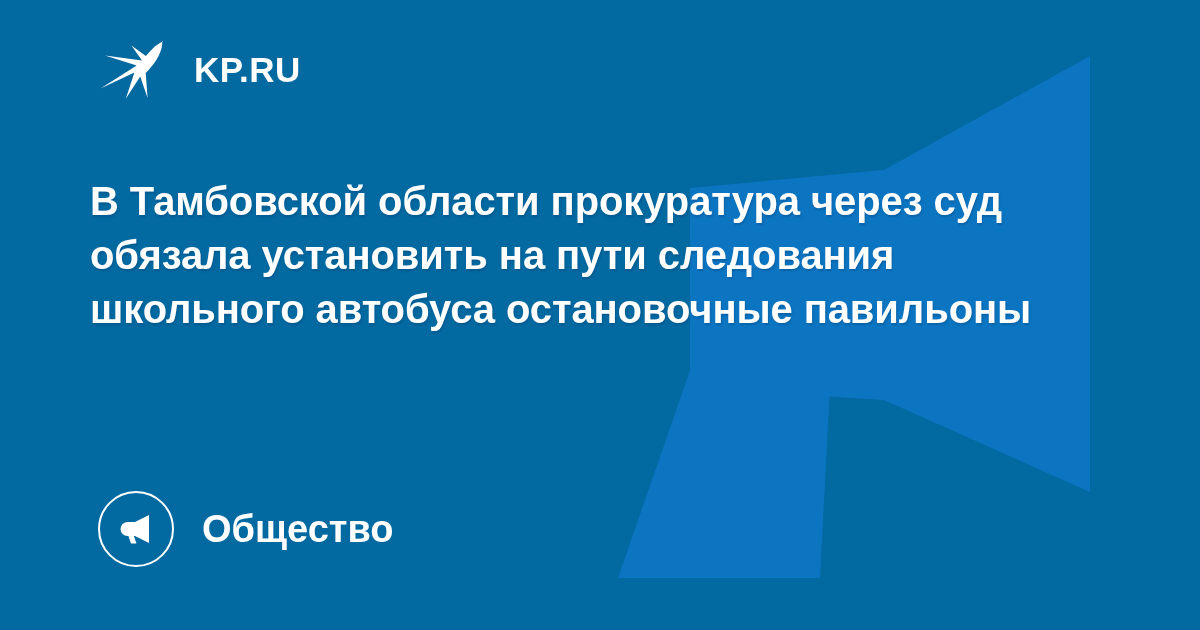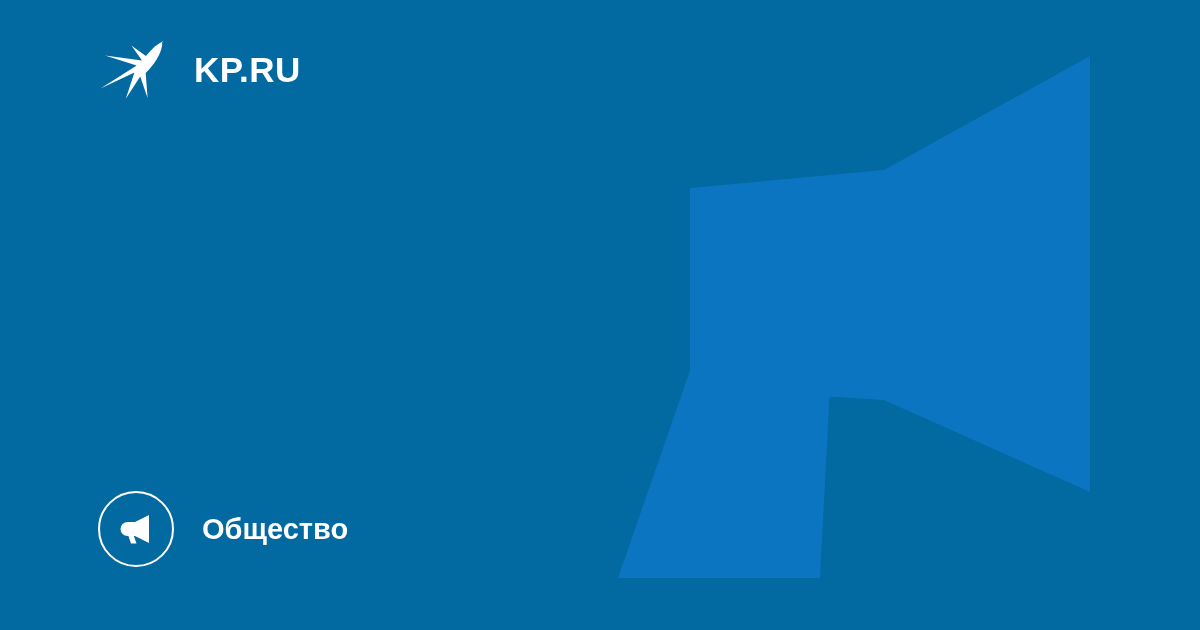--- a/index.html
+++ b/index.html
@@ -92,21 +92,21 @@
     justify-content: center;
     flex: 0 0 auto;
   }
   .rubric-badge svg {
     width: 40px;
     height: 40px;
     display: block;
   }
   .rubric-label {
     color: #ffffff;
-    font-size: 29px;
+    font-size: 38px;
     font-weight: 700;
     line-height: 1;
     white-space: nowrap;
   }
 </style>
 </head>
 <body>
 
 <div class="card">
 
@@ -123,20 +123,21 @@
 
   <div class="brand">
     <span>
       <svg class="brand-bird" viewBox="0 0 72 66" xmlns="http://www.w3.org/2000/svg" aria-hidden="true">
         <path fill="#ffffff" d="M63.5 5.2c-2.9 1.0-5.9 2.9-8.7 5.4-3.0 2.7-5.9 5.9-8.9 9.3L31.4 9.5 42.0 24.4 5.0 19.6l31.7 9.9L0.5 52.6l33.9-16.0 -8.6 26.1 14.4-22.2 7.4 21.6 -1.9-25.0c4.4-4.6 8.1-9.2 10.9-13.7 2.9-4.6 4.7-9.0 5.4-13.3 .2-1.5 .3-2.9 .2-4.1 -.1-.9 -.3-1.3 -.7-1.1z"></path>
       </svg>
     </span>
     <span class="brand-word">KP.RU</span>
   </div>
 
+  <div class="headline">В Тамбовской области прокуратура через суд обязала установить на пути следования школьного автобуса остановочные павильоны</div>
 
   <div class="rubric">
     <span class="rubric-badge">
       <svg viewBox="0 0 40 40" xmlns="http://www.w3.org/2000/svg" aria-hidden="true">
 
         <polygon points="33,6 19,13 19,27 33,34" fill="#ffffff"></polygon>
 
         <path fill="#ffffff" d="M11.5 13h8v14h-8a5 5 0 0 1 0-14z"></path>
 
         <polygon points="11.5,24.5 17.0,24.5 20.5,34.5 15.0,34.5" fill="#ffffff"></polygon>

